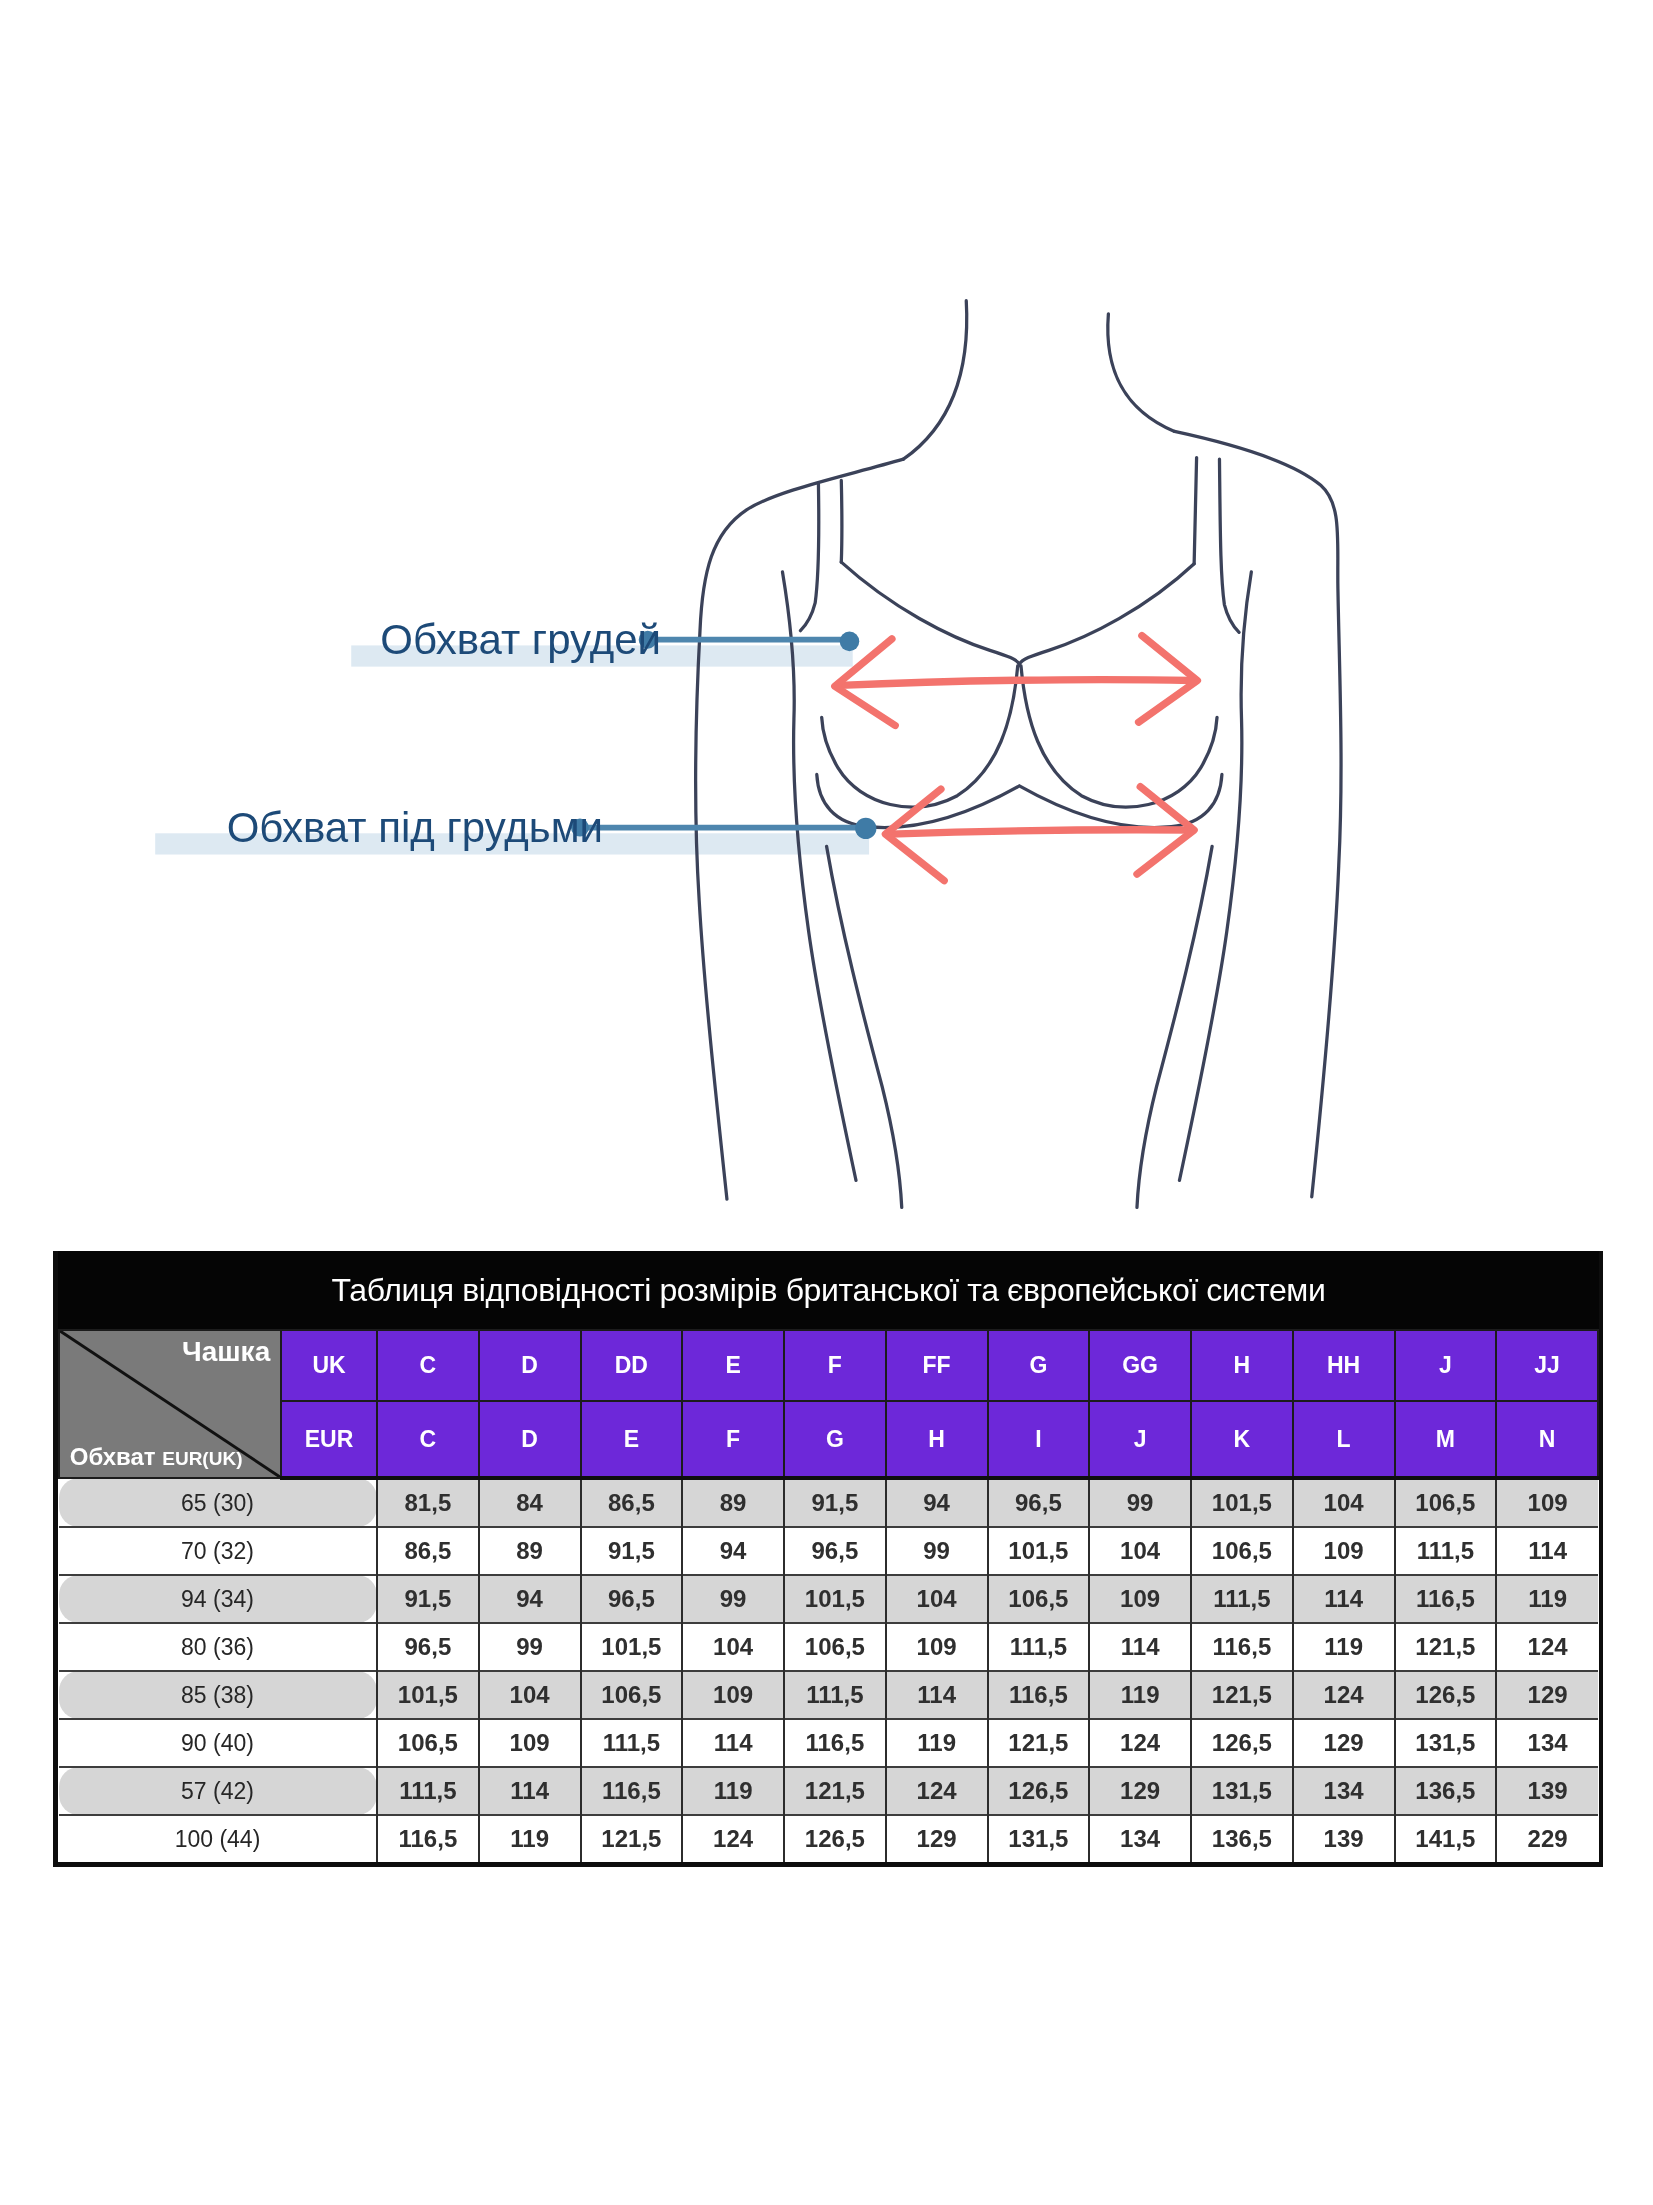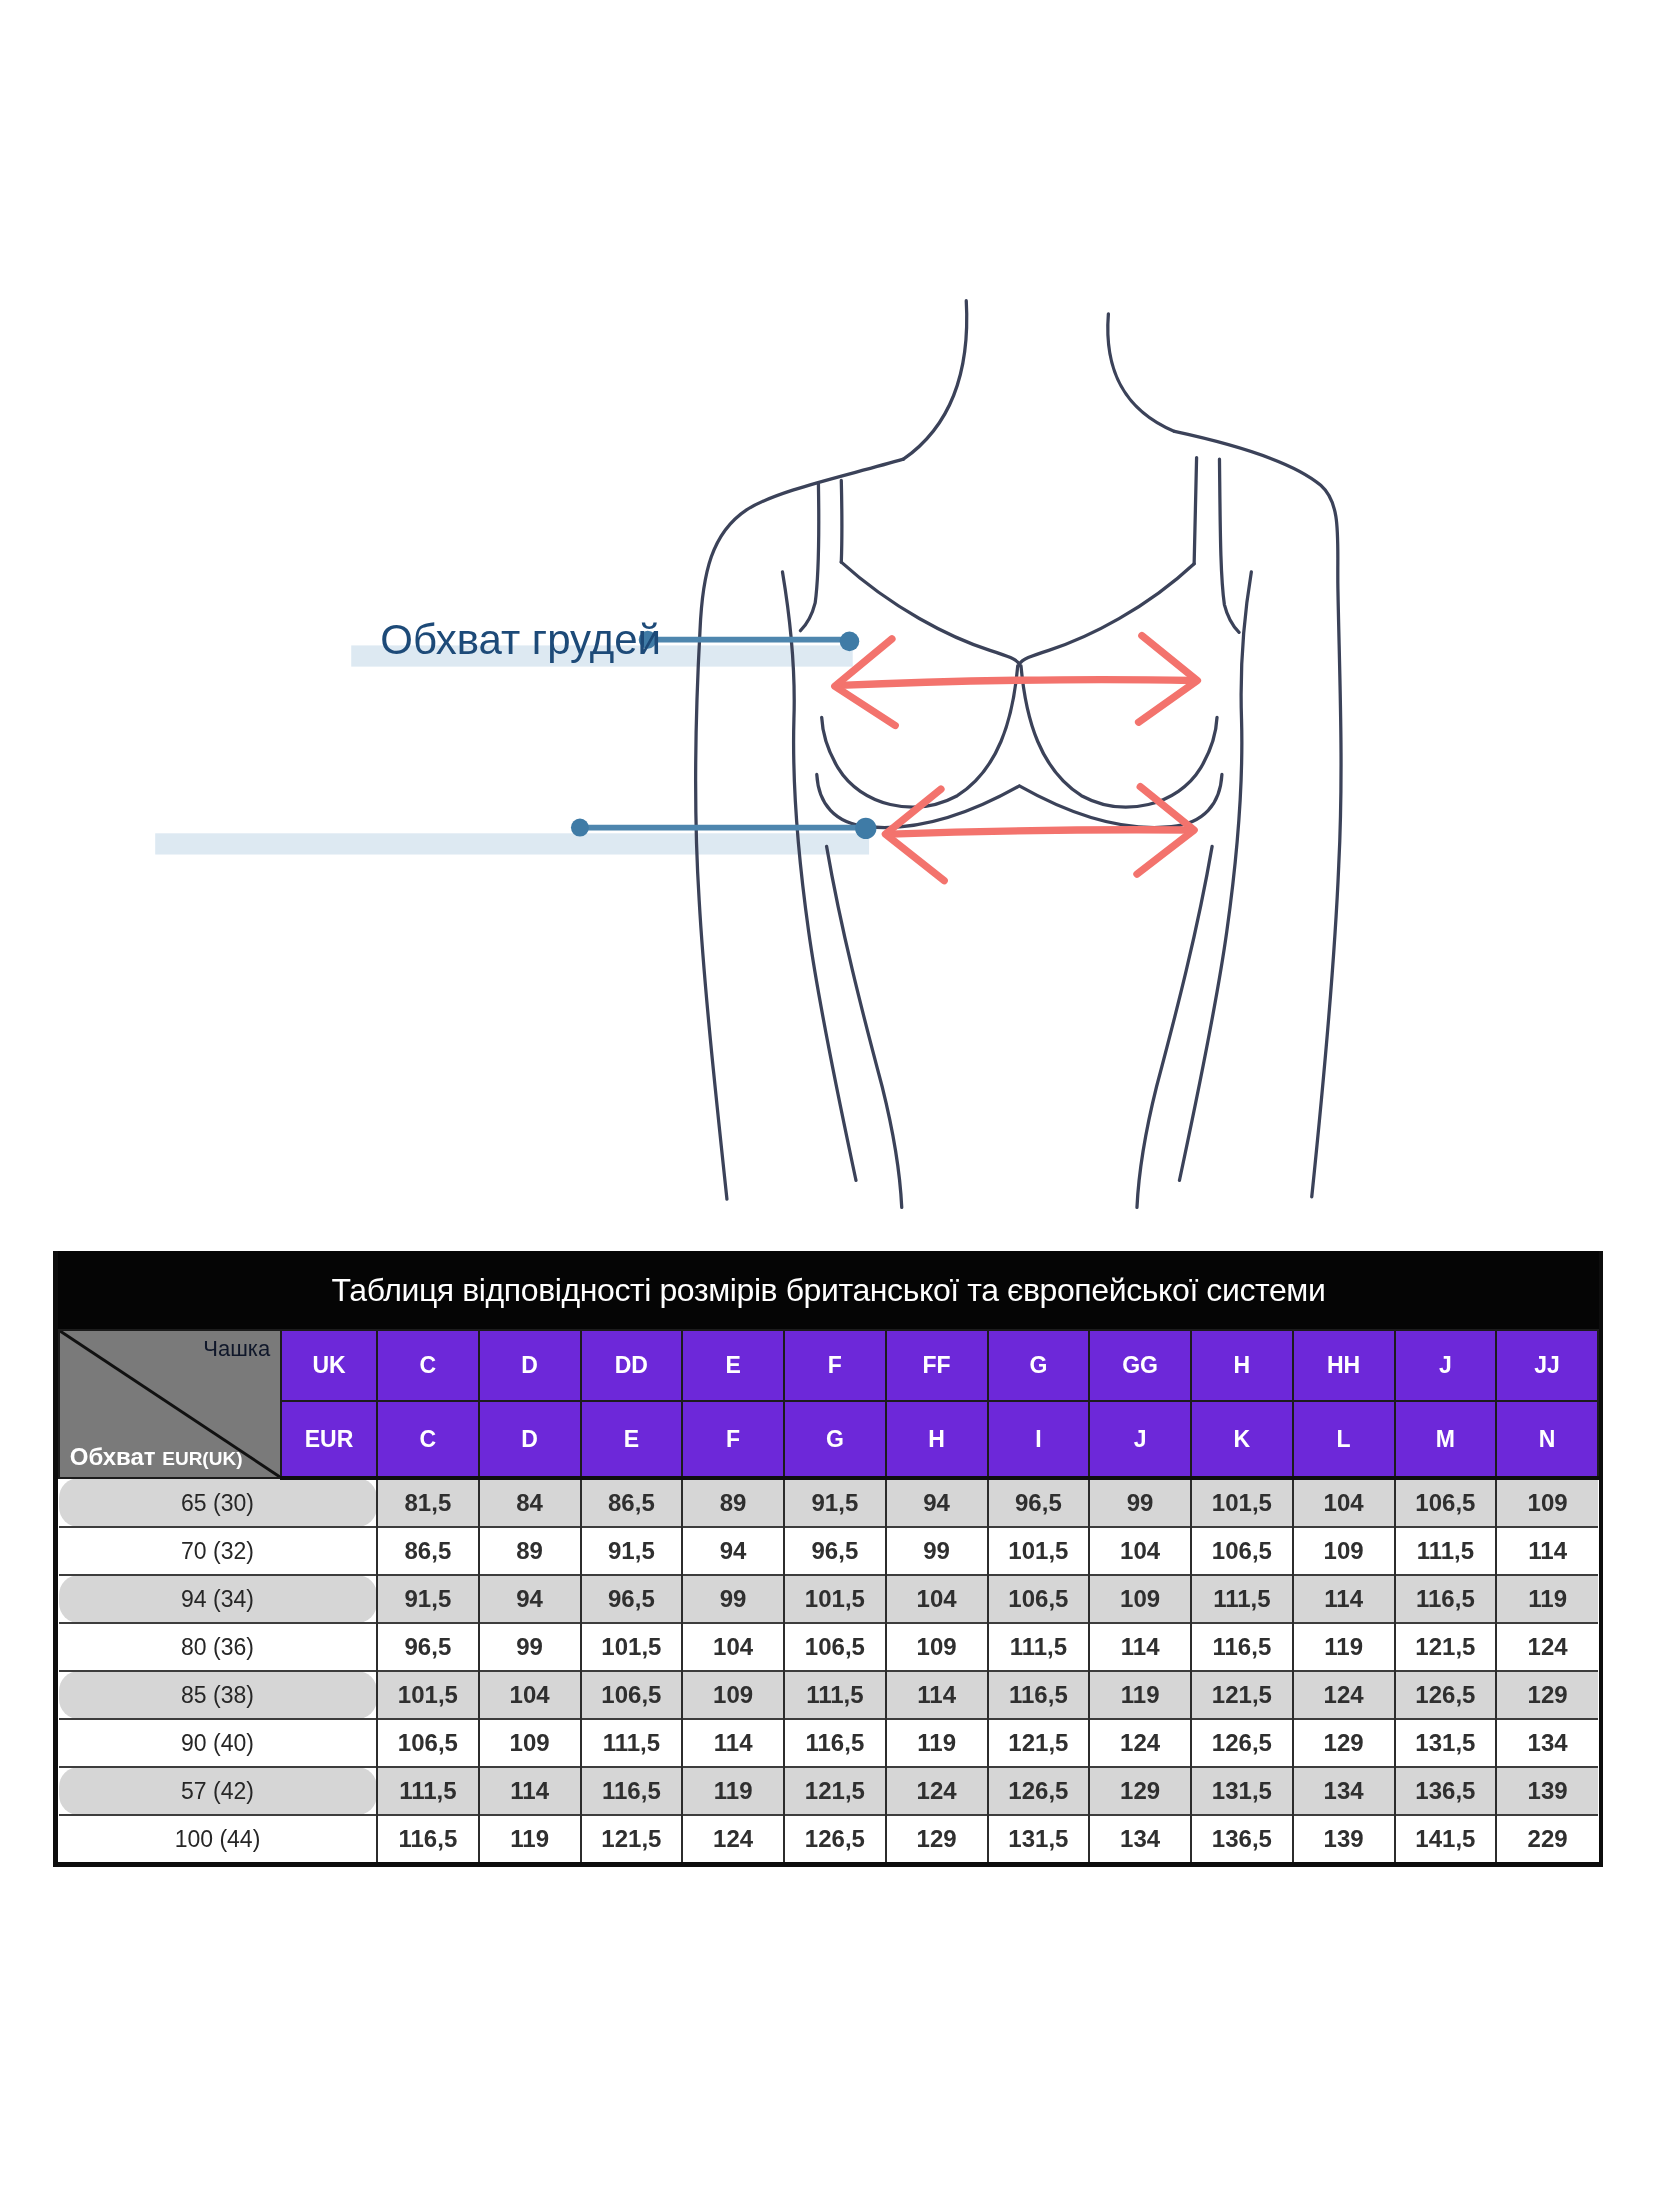--- a/index.html
+++ b/index.html
@@ -33,21 +33,21 @@
     background:#6d28d9; color:#ffffff; font-weight:bold;
     border:2.5px solid #1c1c1c; font-size:23px;
   }
   tr.uk-row  td { height:69px; }
   tr.eur-row td { height:74px; }
   thead tr.eur-row td { border-bottom:4.1px solid #0e0e0e; }
 
   td.corner-cell { position:relative; border:2.5px solid #1c1c1c; background:#7a7a7a; }
   .diag-svg { position:absolute; left:0; top:0; width:100%; height:100%; }
   .diag-svg line { stroke:#111111; stroke-width:3; }
-  .corner-cup   { position:absolute; top:4.9px; right:9.8px; font-size:22px; color:#0f172a; font-weight:normal; }
+  .corner-cup   { position:absolute; top:4.9px; right:9.8px; font-size:28px; color:#ffffff; font-weight:bold; }
   .corner-girth { position:absolute; bottom:6.5px; left:9.8px; font-size:24px; color:#fff; font-weight:bold; }
   .corner-girth .sub { font-size:19px; }
 
   tbody td {
     height:46px; font-size:24px; color:#2f2f2f; font-weight:bold;
     border-left:2.5px solid #2c2c2c; border-top:2.5px solid #3d3d3d;
   }
   tbody td.rowhead { font-weight:normal; font-size:23px; color:#262626; border-left:none;border-radius:20px; }
   tbody tr:nth-child(odd)  { background:#d6d6d6; }
   tbody tr:nth-child(even) { background:#ffffff; }
@@ -97,20 +97,21 @@
       <line x1="792" y1="783" x2="1040" y2="783" stroke="#4e86ae" stroke-width="7"></line>
       <circle cx="793" cy="783" r="11" fill="#3f7ba6"></circle>
       <circle cx="1040" cy="785" r="12" fill="#3f7ba6"></circle>
       <line x1="709" y1="1013" x2="1060" y2="1013" stroke="#4e86ae" stroke-width="7"></line>
       <circle cx="710" cy="1013" r="11" fill="#3f7ba6"></circle>
       <circle cx="1060" cy="1014" r="13" fill="#3f7ba6"></circle>
     </g>
   </svg>
 
   <div class="callout-label label-bust">Обхват грудей</div>
+  <div class="callout-label label-underbust">Обхват під грудьми</div>
 
   <div class="size-table">
     <div class="table-title">Таблиця відповідності розмірів британської та європейської системи</div>
 
     <table class="grid">
       <colgroup>
         <col style="width:222px">
           <col style="width:96px">
         <col span="12">
       </colgroup>

